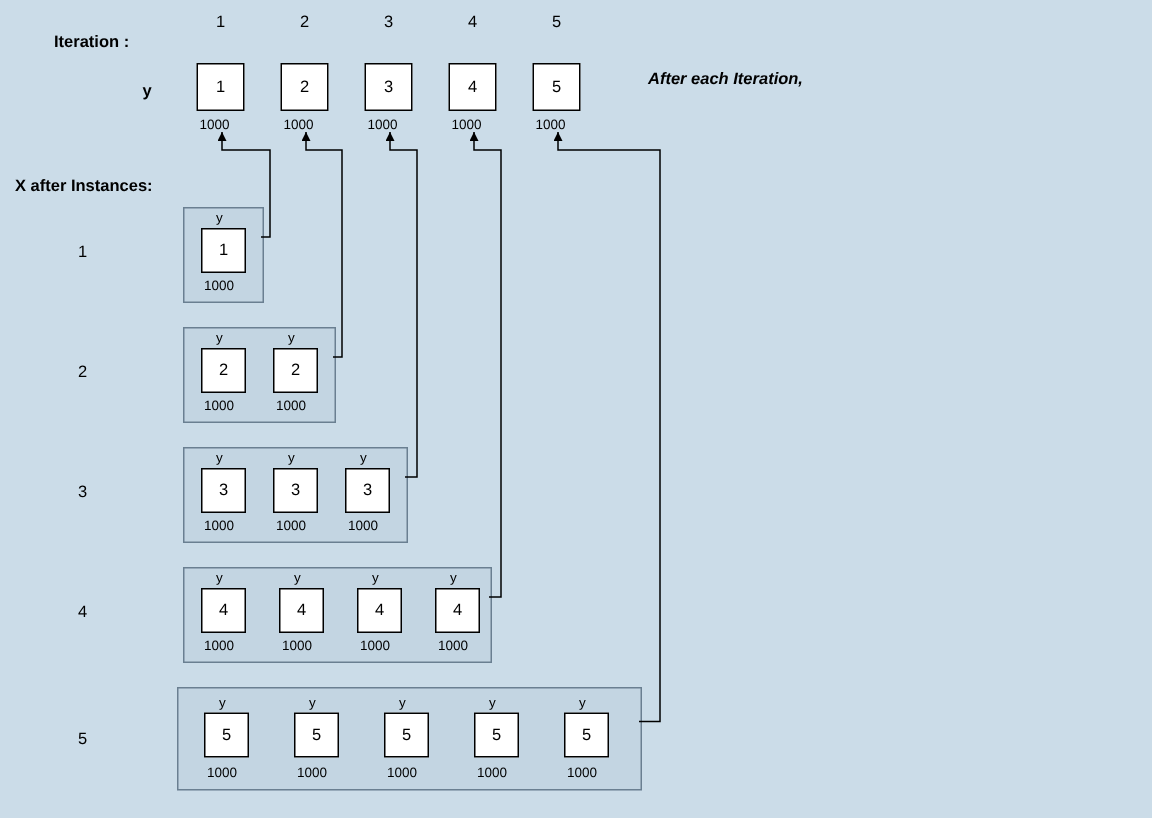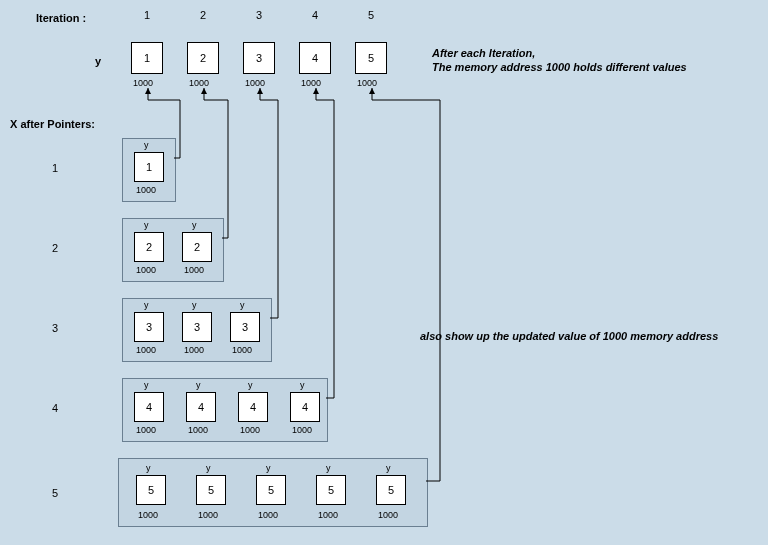--- a/index.html
+++ b/index.html
@@ -72,21 +72,21 @@
     width: 768px;
     height: 545px;
     pointer-events: none;
   }
 </style>
 </head>
 <body>
 
 <div class="canvas">
 
-  <div class="label" style="left:36px; top:12px;">Iteration :</div>
+  <div class="label" style="left:36px; top:22px;">Iteration :</div>
   <div class="iter-num" style="left:144px; top:9px;">1</div>
   <div class="iter-num" style="left:200px; top:9px;">2</div>
   <div class="iter-num" style="left:256px; top:9px;">3</div>
   <div class="iter-num" style="left:312px; top:9px;">4</div>
   <div class="iter-num" style="left:368px; top:9px;">5</div>
 
   <div class="label" style="left:95px; top:55px;">y</div>
 
   <div class="box" style="left:131px; top:42px;">1</div>
   <div class="box" style="left:187px; top:42px;">2</div>
@@ -94,31 +94,29 @@
   <div class="box" style="left:299px; top:42px;">4</div>
   <div class="box" style="left:355px; top:42px;">5</div>
 
   <div class="addr" style="left:133px; top:78px;">1000</div>
   <div class="addr" style="left:189px; top:78px;">1000</div>
   <div class="addr" style="left:245px; top:78px;">1000</div>
   <div class="addr" style="left:301px; top:78px;">1000</div>
   <div class="addr" style="left:357px; top:78px;">1000</div>
 
   <div class="ital" style="position:absolute; left:432px; top:46px;text-align:center;">After each Iteration,</div>
-  <div class="ital" style="position:absolute; left:432px; top:60px;">The memory address 1000 holds different values</div>
 
-  <div class="label" style="left:10px; top:118px;">X after Pointers:</div>
+  <div class="label" style="left:10px; top:118px;">X after Instances:</div>
 
   <div class="rowlabel" style="left:52px; top:162px;">1</div>
   <div class="rowlabel" style="left:52px; top:242px;">2</div>
   <div class="rowlabel" style="left:52px; top:322px;">3</div>
   <div class="rowlabel" style="left:52px; top:402px;">4</div>
   <div class="rowlabel" style="left:52px; top:487px;">5</div>
 
-  <div class="ital" style="position:absolute; left:420px; top:329px;"> also show up the updated value of 1000 memory address</div>
 
   <div class="group" style="left:122px; top:138px; width:52px; height:62px;"></div>
   <div class="var" style="left:144px; top:140px;">y</div>
   <div class="cell" style="left:134px; top:152px;">1</div>
   <div class="addr" style="left:136px; top:185px;">1000</div>
 
   <div class="group" style="left:122px; top:218px; width:100px; height:62px;"></div>
   <div class="var" style="left:144px; top:220px;">y</div>
   <div class="cell" style="left:134px; top:232px;">2</div>
   <div class="addr" style="left:136px; top:265px;">1000</div>

